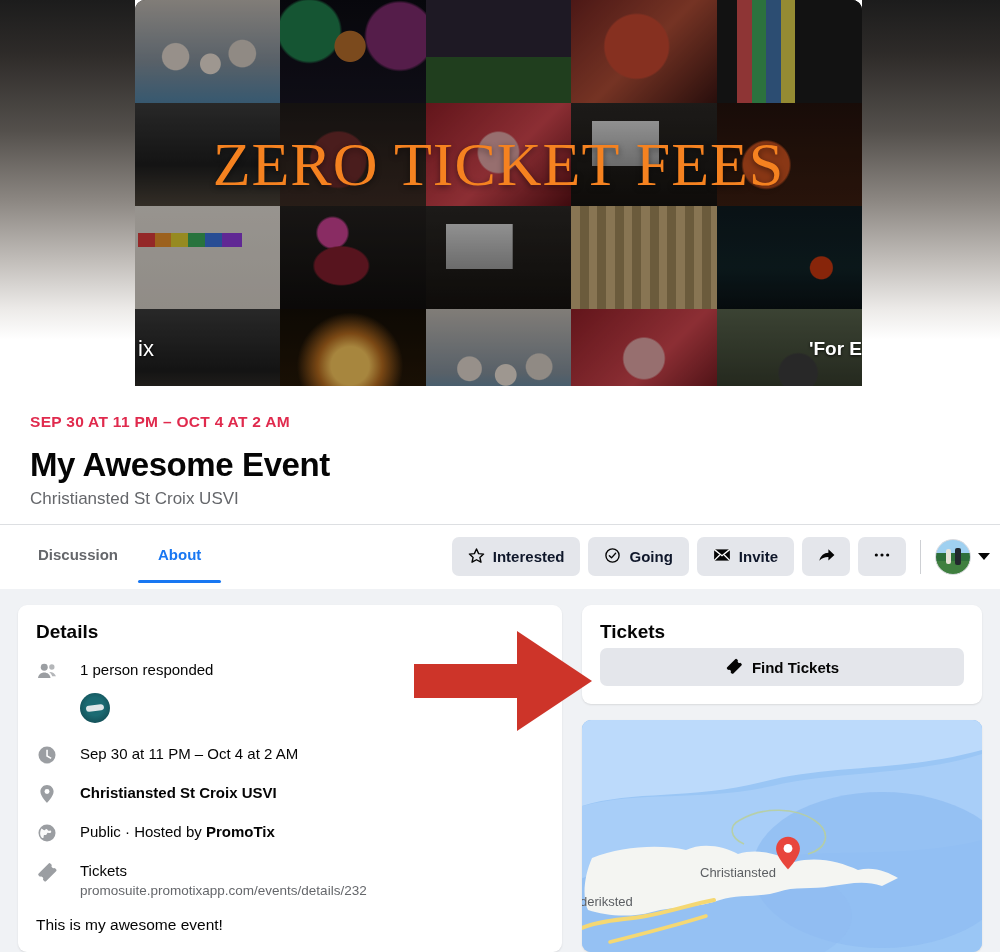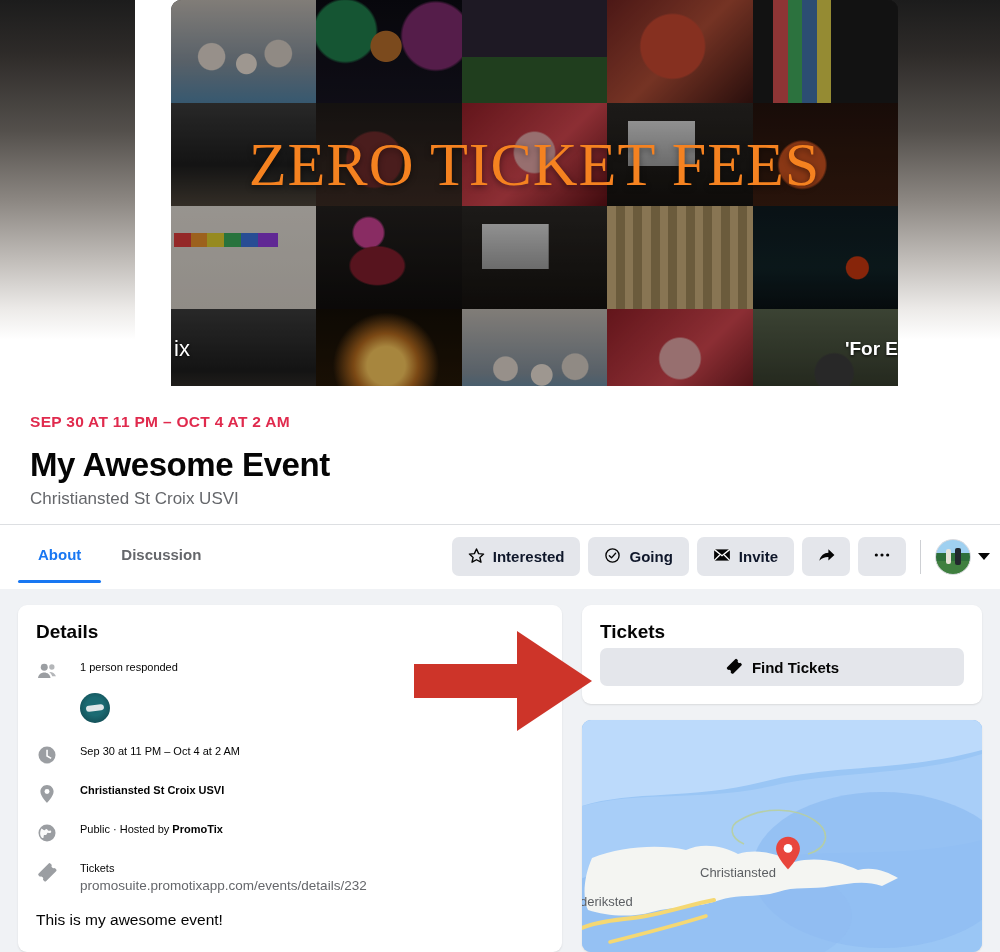--- a/index.html
+++ b/index.html
@@ -15,21 +15,21 @@
   .hero { position: relative; width: 1000px; height: 386px; background:#fff; overflow:hidden; }
   .hero-side {
     position:absolute; top:0; height:386px; width:140px;
     background: linear-gradient(to bottom, #1c1c1c 0%, #2e2b29 14%, #54504c 34%, #8c8782 52%, #c3bfbb 68%, #eceae8 80%, #ffffff 88%, #ffffff 100%);
   }
   .hero-side.left  { left:0;  width:135px; }
   .hero-side.right { right:0; width:138px; }
 
   .cover {
     position:absolute; left:135px; top:0; width:727px; height:412px;
-    border-radius:10px; overflow:hidden; background:#000000;margin-left:36px;
+    border-radius:10px; overflow:hidden; background:#000000;
   }
   .cover-grid { position:absolute; inset:0; display:flex; flex-direction:column; }
   .cover-row { display:flex; flex:1; }
   .cell { flex:1; position:relative; overflow:hidden; }
   .cell::after { content:""; position:absolute; inset:0; background:rgba(0,0,0,.30); }
 
   
   .c-yoga  { background:
       radial-gradient(circle at 28% 55%, #d8cfc6 0 11%, transparent 12%),
       radial-gradient(circle at 52% 62%, #e3d9ce 0 10%, transparent 11%),
@@ -180,21 +180,21 @@
   .card { background:#fff; border-radius:9px; box-shadow:0 1px 2px rgba(0,0,0,.10); }
   .col-left  { width:544px; }
   .col-right { width:400px; display:flex; flex-direction:column; gap:16px; }
 
   .card-details { padding:16px 18px 12px 18px; height:347px; overflow:hidden; }
   .card-title { font-size:19px; font-weight:700; color:#050505; }
 
   .drow { display:flex; align-items:flex-start; gap:22px; margin-top:17px; }
   .dicon { width:22px; min-width:22px; height:22px; color:#8a8d91; display:flex; align-items:center; justify-content:center; }
   .dicon svg { width:22px; height:22px; fill:#9b9ea2; }
-  .dtext { font-size:11px; color:#050505; line-height:1.25; padding-top:1px; }
+  .dtext { font-size:15px; color:#050505; line-height:1.25; padding-top:1px; }
   .dtext.b { font-weight:700; }
   .dsub { font-size:13.5px; color:#65676b; margin-top:2px; }
   .resp-avatars { margin:11px 0 0 44px; }
   .resp-avatar {
     width:30px; height:30px; border-radius:50%;
     background: radial-gradient(circle at 50% 45%, #1b6a72 0 40%, #0f3f47 100%);
     position:relative; overflow:hidden; display:inline-block;
   }
   .resp-avatar::after {
     content:""; position:absolute; left:6px; top:12px; width:18px; height:6px;
@@ -273,25 +273,25 @@
   </div>
 
   <div class="titleblock">
     <div class="eventdate">SEP 30 AT 11 PM – OCT 4 AT 2 AM</div>
     <div class="eventname">My Awesome Event</div>
     <div class="eventloc">Christiansted St Croix USVI</div>
   </div>
 
   <div class="navbar">
     <div class="tabs">
+      <div class="tab">
+        <span>Discussion</span>
+      </div>
       <div class="tab active">
         <span>About</span>
-      </div>
-      <div class="tab">
-        <span>Discussion</span>
       </div>
     </div>
 
     <div class="actions">
       <button class="abtn">
         <span>
           <svg width="17" height="17" viewBox="0 0 24 24" fill="none" stroke="#050505" stroke-width="2" stroke-linejoin="round">
               <polygon points="12,2.8 15,9.3 22,10 16.8,14.7 18.3,21.5 12,18 5.7,21.5 7.2,14.7 2,10 9,9.3"></polygon>
             </svg>
         </span>

